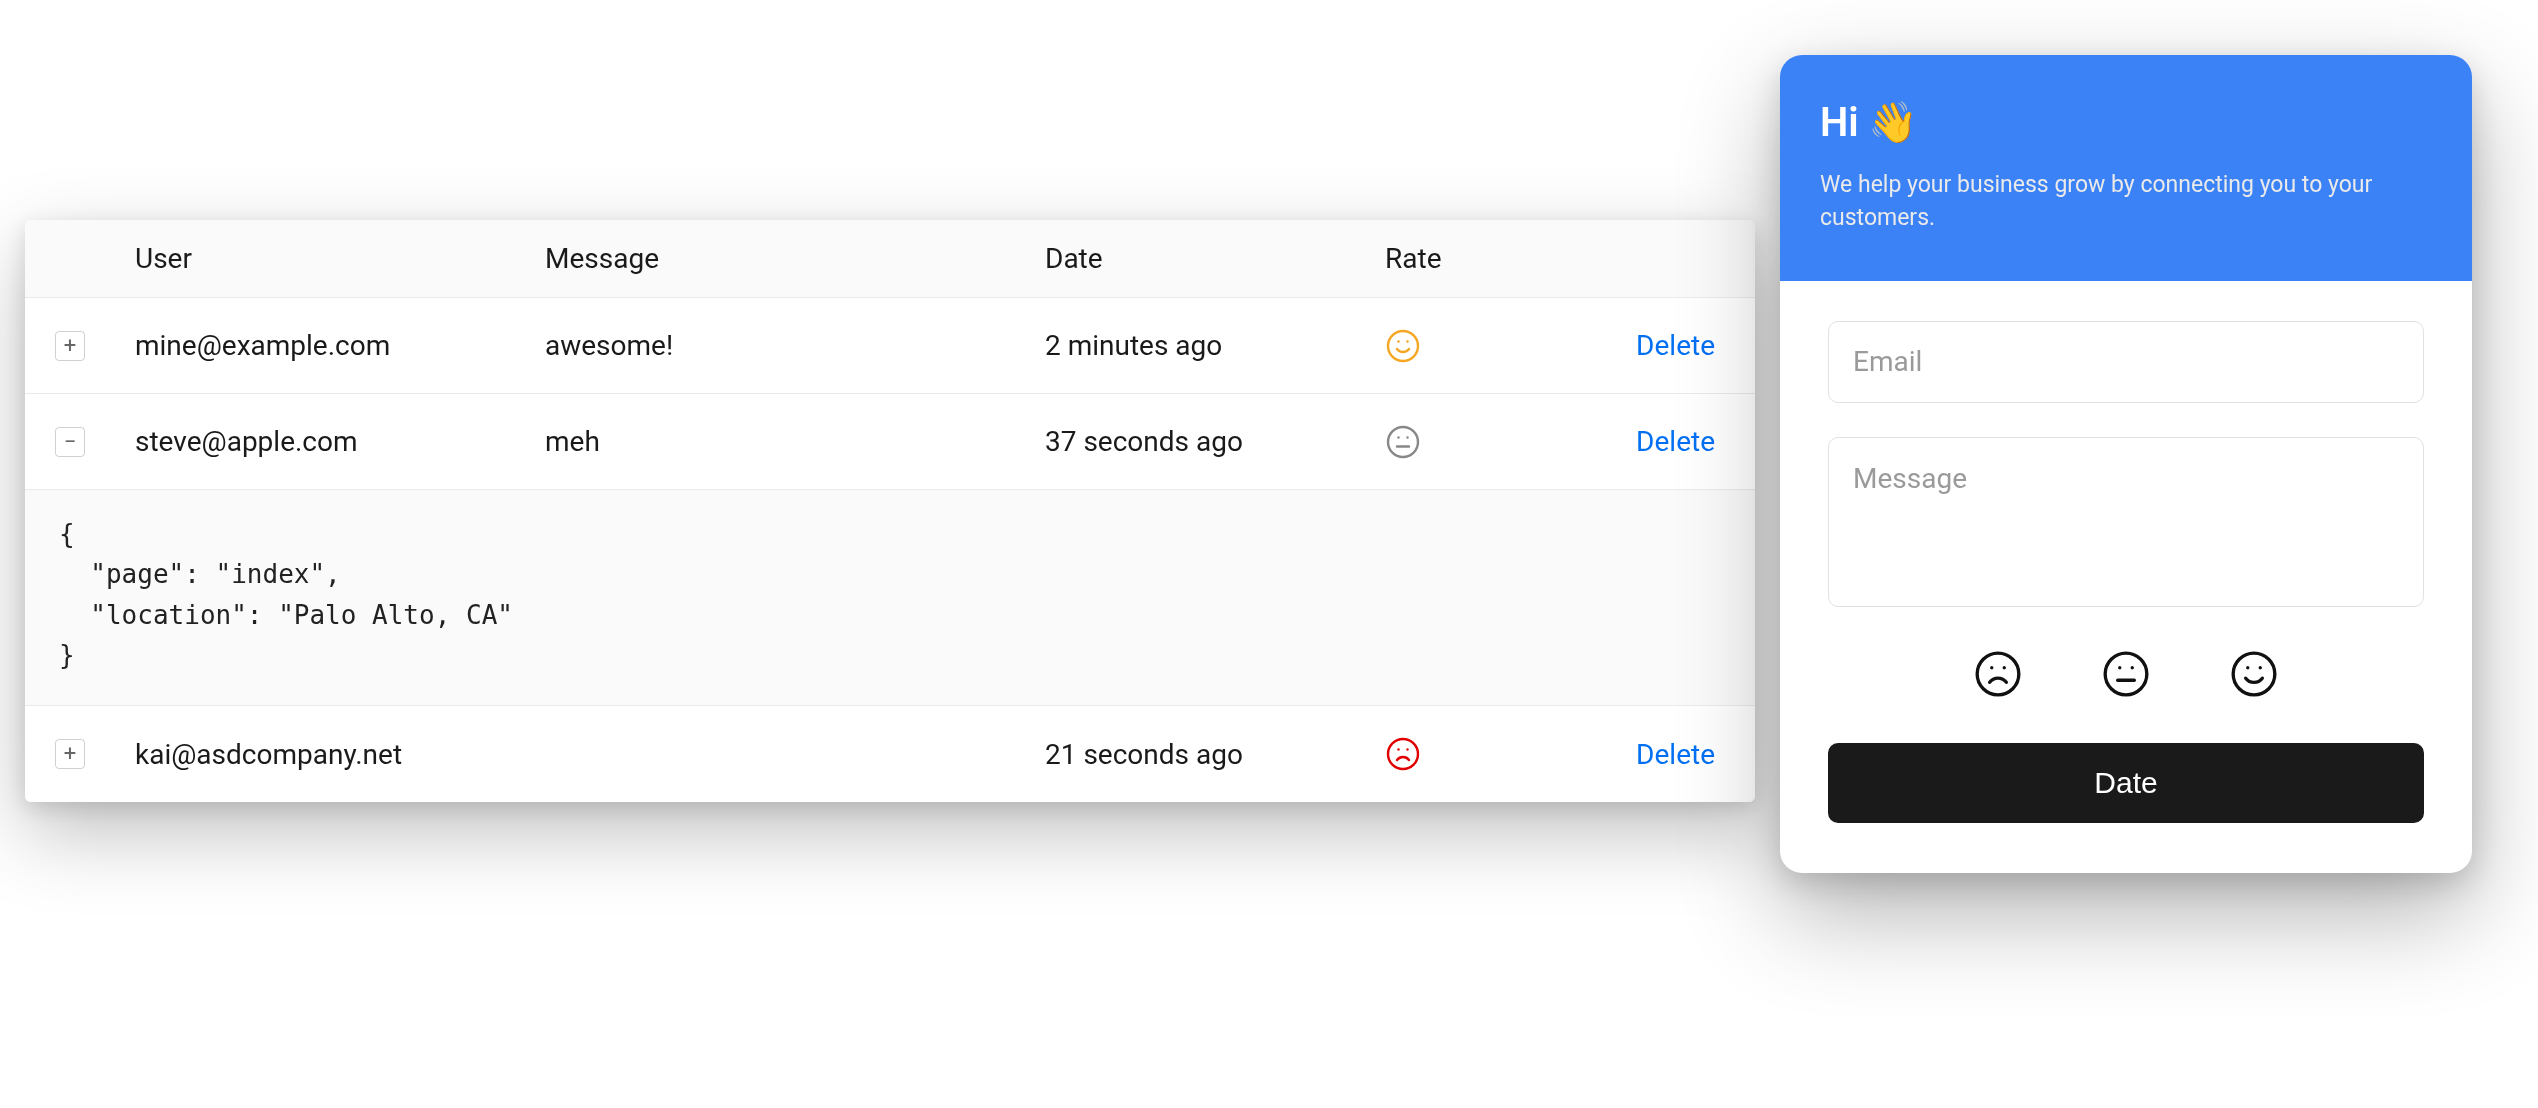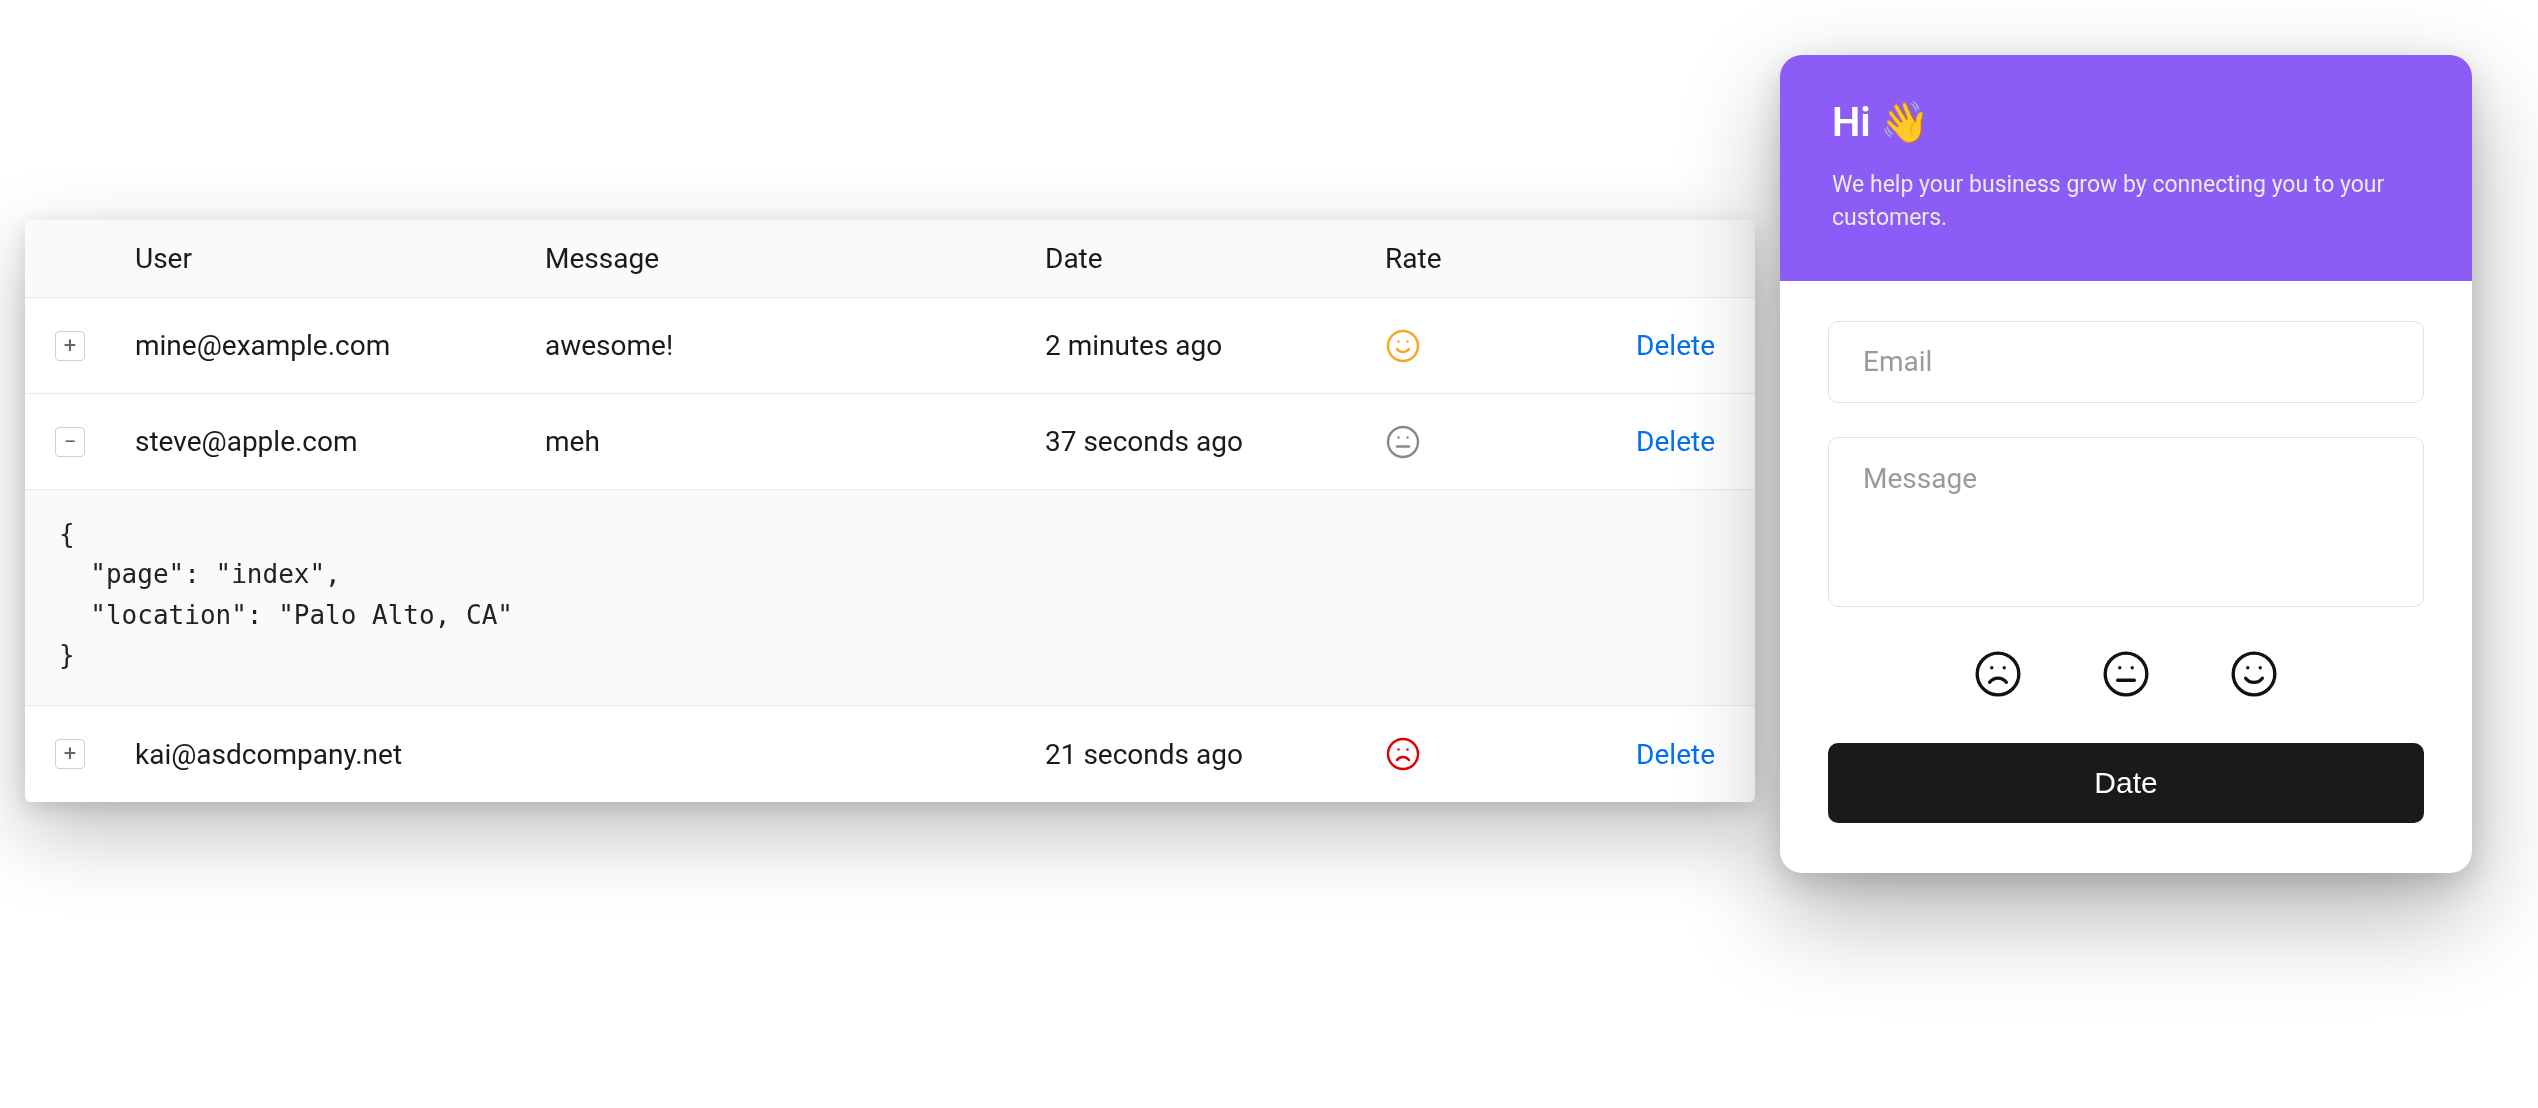--- a/index.html
+++ b/index.html
@@ -97,23 +97,23 @@
       left: 1780px;
       top: 55px;
       width: 692px;
       background: #fff;
       border-radius: 22px;
       box-shadow: 0 40px 100px rgba(0,0,0,0.30), 0 10px 30px rgba(0,0,0,0.15);
       overflow: hidden;
     }
 
     .widget-header {
-      background: #8b5cf6;
+      background: #3b82f6;
       color: #fff;
-      padding: 44px 52px 46px;
+      padding: 44px 40px 46px;
     }
 
     .widget-title {
       font-size: 40px;
       font-weight: 600;
       margin-bottom: 22px;
       display:flex;
       align-items:center;
       gap: 10px;
     }
@@ -130,21 +130,21 @@
     }
 
     .text-input, .textarea-input {
       width: 100%;
       border: 1px solid #e1e1e1;
       border-radius: 10px;
       background: #fff;
       font-size: 28px;
       font-family: inherit;
       color: #333;
-      padding: 24px 34px;
+      padding: 24px 24px;
     }
     .text-input::placeholder, .textarea-input::placeholder { color: #9a9a9a; }
     .text-input { height: 82px; }
     .textarea-input {
       margin-top: 34px;
       height: 170px;
       resize: none;
     }
 
     .rating-row {

